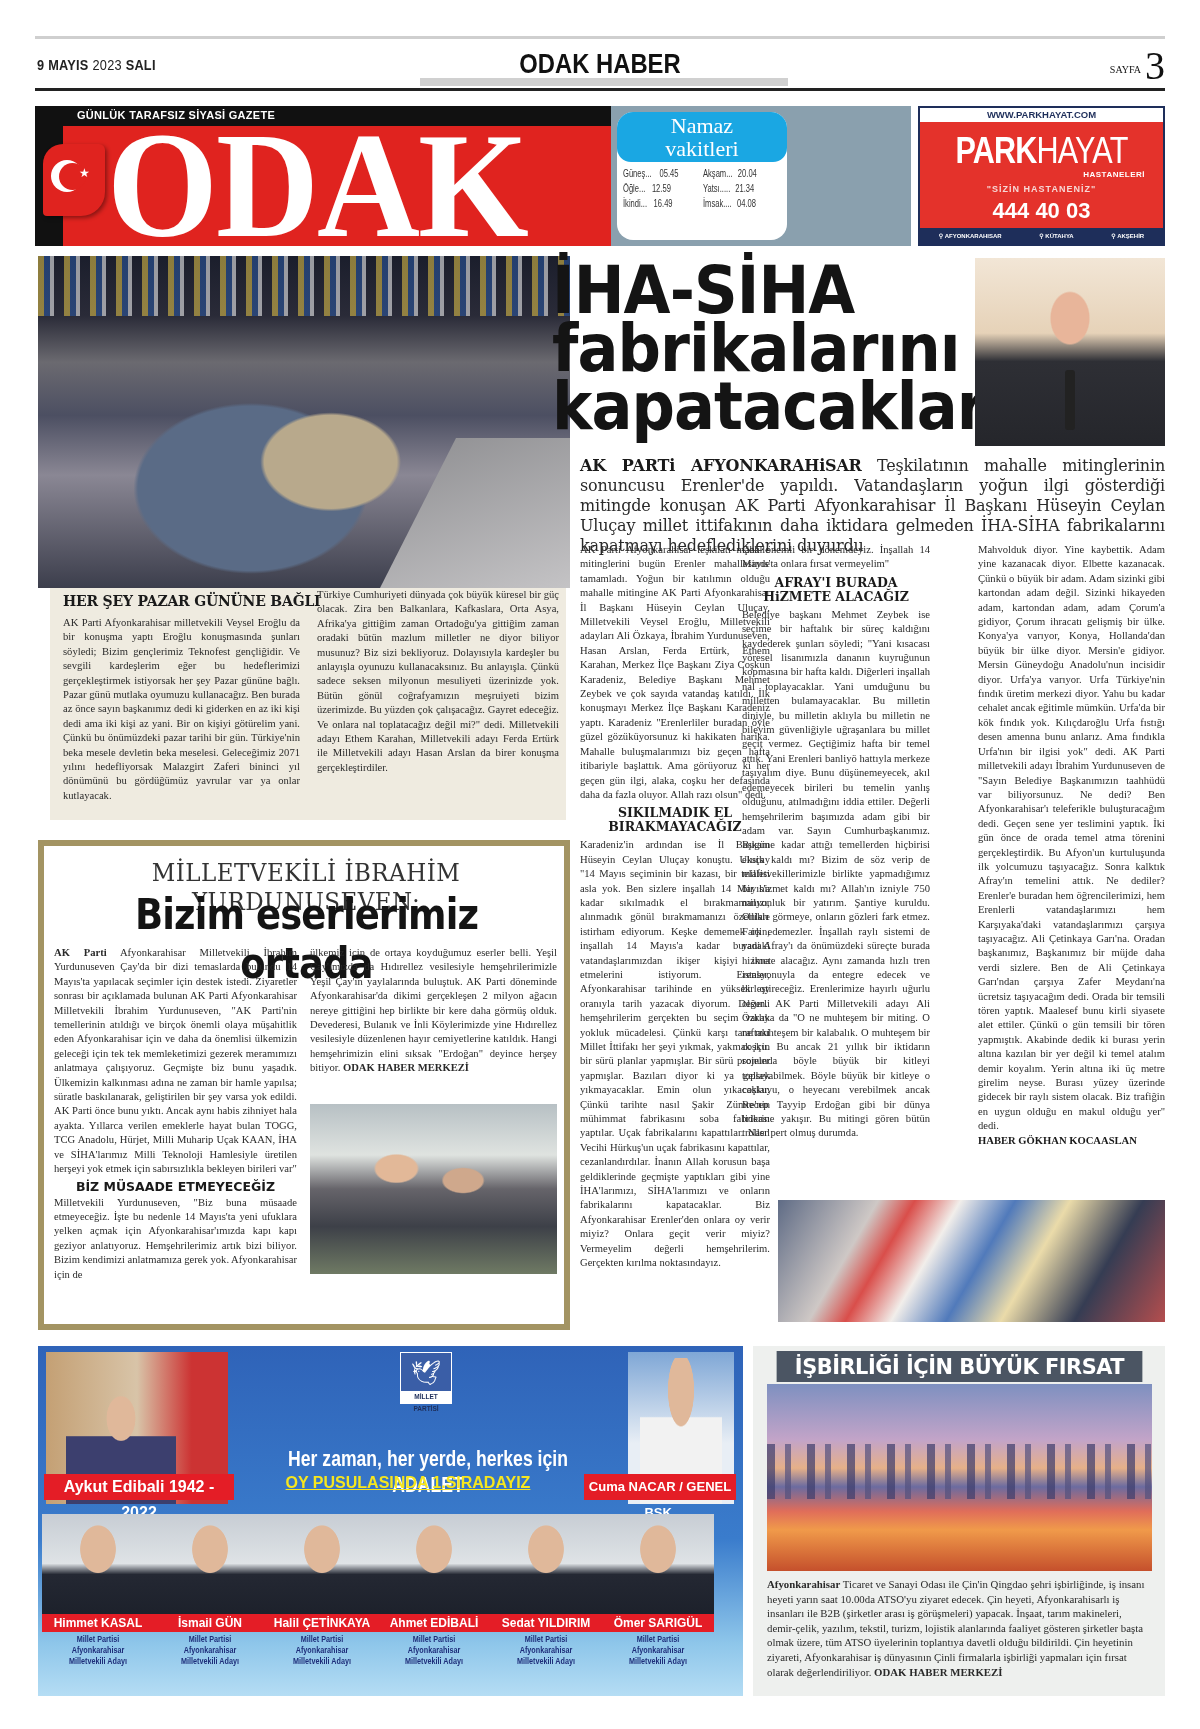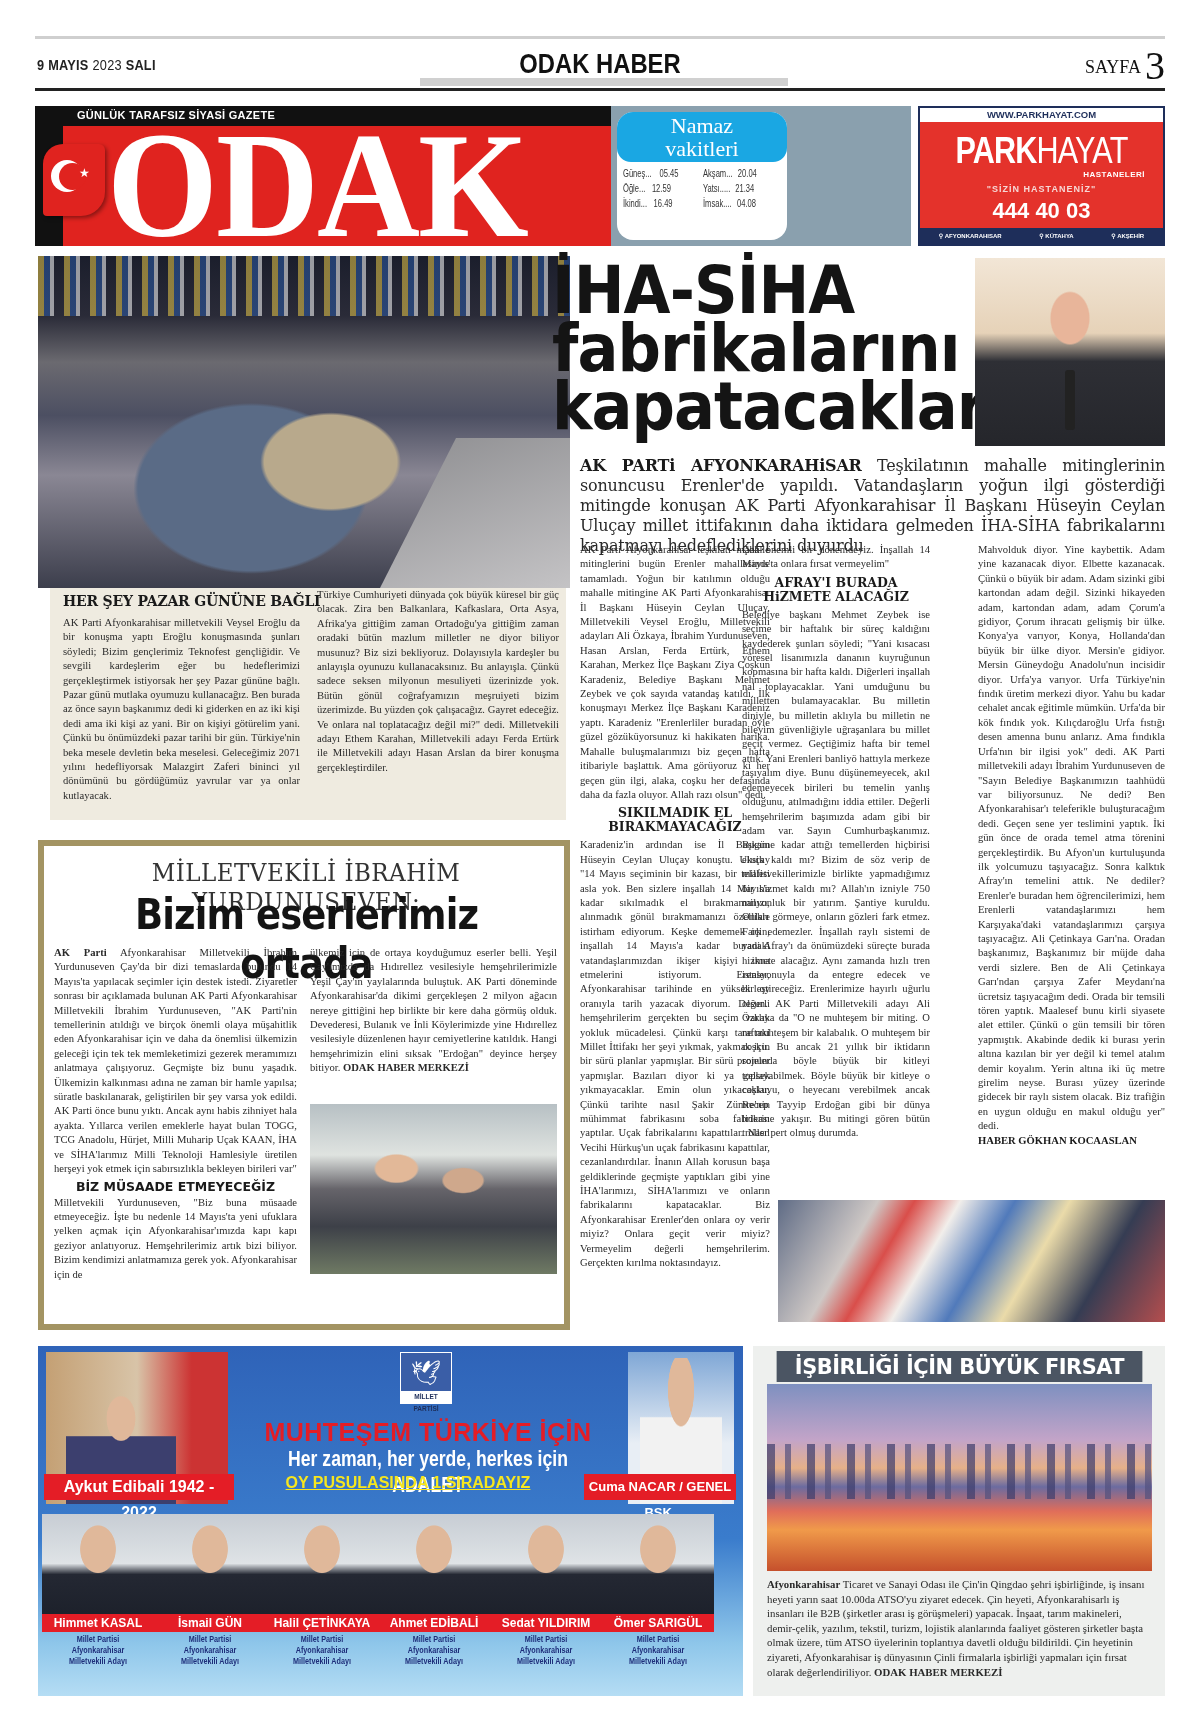--- a/index.html
+++ b/index.html
@@ -5,21 +5,21 @@
   *{box-sizing:border-box;margin:0;padding:0}
   html,body{width:1200px;height:1729px;background:#fff;overflow:hidden}
   body{position:relative;font-family:"DejaVu Serif",serif;color:#222}
   .abs{position:absolute}
   .topline{left:35px;top:36px;width:1130px;height:3px;background:#cfcfcf}
   .mast-date{left:37px;top:56px;font:bold 15px "Liberation Sans",sans-serif;letter-spacing:.3px;color:#222;transform:scaleX(.85);transform-origin:left}
   .mast-date .light{font-weight:normal}
   .mast-title{left:0;width:1200px;top:48px;text-align:center;font:bold 28px "Liberation Sans",sans-serif;color:#111;transform:scaleX(.85)}
   .mast-greybar{left:420px;top:78px;width:368px;height:8px;background:#d0d0d0}
   .mast-page{right:35px;top:46px;font-family:"Liberation Serif",serif;color:#111}
-  .mast-page .lbl{font-size:18px;vertical-align:6px}
+  .mast-page .lbl{font-size:10px;vertical-align:6px}
   .mast-page .num{font-size:40px;line-height:40px}
   .mast-rule{left:35px;top:88px;width:1130px;height:3px;background:#222}
 
   
   .logo{left:35px;top:106px;width:576px;height:140px;background:#e0231f;overflow:hidden}
   .logo .blk{position:absolute;left:0;top:0;width:576px;height:20px;background:#111}
   .logo .blkl{position:absolute;left:0;top:0;width:28px;height:140px;background:#111}
   .logo .tag{position:absolute;left:42px;top:3px;font:bold 11px "Liberation Sans",sans-serif;color:#fff;letter-spacing:.3px}
   .logo .word{position:absolute;left:72px;top:4px;font:bold 150px "Liberation Serif",serif;color:#fff;letter-spacing:-2px;line-height:150px;transform:scaleX(.95);transform-origin:left}
   .logo .flag{position:absolute;left:8px;top:38px;width:62px;height:72px;background:#e0231f;border-radius:20px 6px 24px 4px;box-shadow:2px 2px 4px rgba(0,0,0,.4)}
@@ -237,21 +237,20 @@
 
 <div class="abs mp">
   <div class="pl">
       <div class="p"></div>
     </div>
   <div class="redlbl lbl-l">Aykut Edibali 1942 - 2022</div>
   <div class="logo-mp">
     <div class="bird">🕊</div>
     <div class="nm">MİLLET PARTİSİ</div>
   </div>
-  <div class="slogan1">MUHTEŞEM TÜRKİYE İÇİN</div>
   <div class="slogan2">Her zaman, her yerde, herkes için ADALET</div>
   <div class="slogan3">OY PUSULASINDA 1.SIRADAYIZ</div>
   <div class="pr">
       <div class="p"></div>
     </div>
   <div class="redlbl lbl-r">Cuma NACAR / GENEL BŞK.</div>
   <div class="cands">
     <div class="cand">
         <div class="ph"></div>
         <div class="nm">Himmet KASAL</div>

